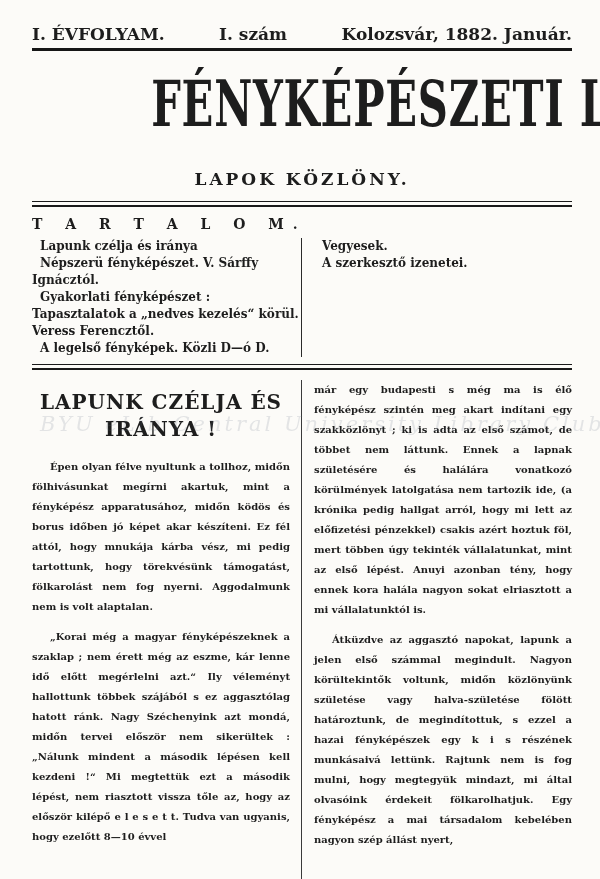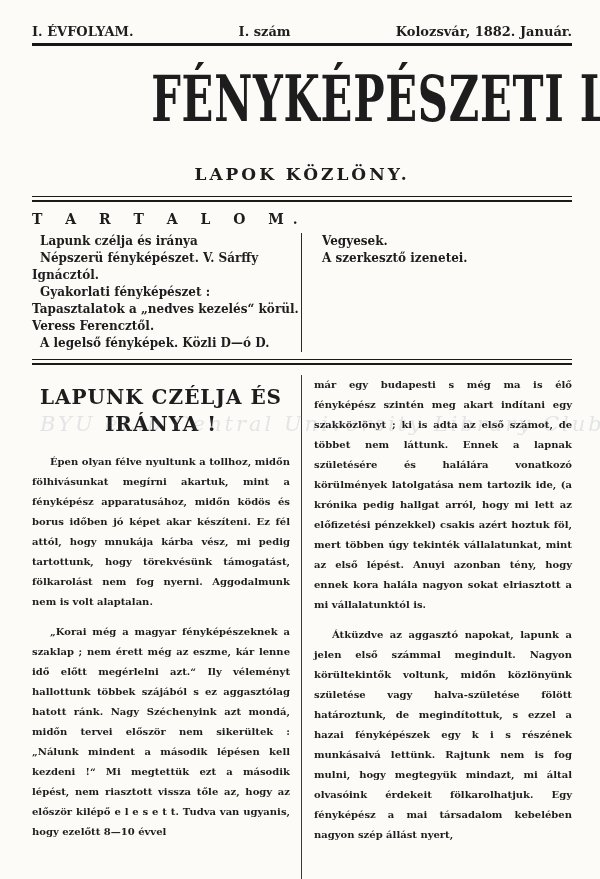--- a/index.html
+++ b/index.html
@@ -10,21 +10,21 @@
     background:#fcfbf8;
     box-sizing:border-box;
     padding:24px 28px 0 32px;
     font-family:"DejaVu Serif", serif;
     color:#1d1d1d;
     overflow:hidden;
   }
   
   .issue-line{
     display:flex;justify-content:space-between;align-items:baseline;
-    font-size:13px;font-weight:bold;
+    font-size:17px;font-weight:bold;
     border-bottom:3px solid #161616;
     padding-bottom:4px;
   }
   .issue-line span{white-space:nowrap;}
   .title-wrap{text-align:center;margin-top:10px;height:86px;}
   .title-text{
     display:inline-block;
     font-size:58px;font-weight:bold;line-height:86px;
     white-space:nowrap;letter-spacing:1px;
     transform:scale(0.72,1.08);transform-origin:center;

